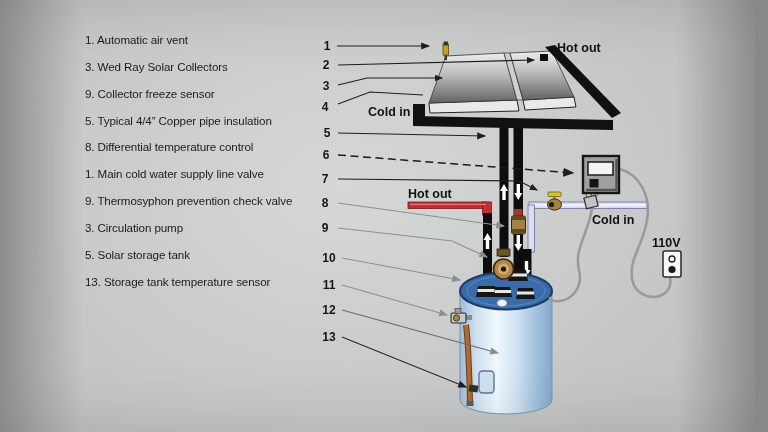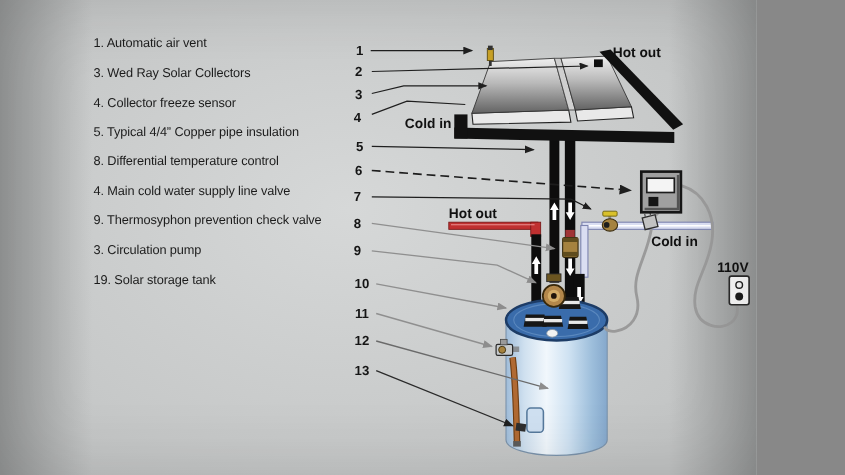--- a/index.html
+++ b/index.html
@@ -1,17 +1,17 @@
 <!DOCTYPE html>
 <html><head>
 <meta charset="utf-8">
 <style>
   html,body{margin:0;padding:0;background:#888;}
   .stage{
-    position:relative;width:688px;height:432px;overflow:hidden;
+    position:relative;width:756px;height:432px;overflow:hidden;
     background:
       radial-gradient(ellipse 420px 300px at 46% 44%, #d6d8d8 0%, #cbcdcd 55%, #c2c4c4 100%);
     font-family:"Liberation Sans", sans-serif;
   }
   .edge{position:absolute;top:0;height:432px;pointer-events:none;}
   .edge.left{left:0;width:84px;background:linear-gradient(to right,#979999 0%,#a8aaaa 40%,rgba(194,196,196,0) 100%);}
   .edge.right{right:0;width:80px;background:linear-gradient(to left,#969898 0%,#a9abab 45%,rgba(194,196,196,0) 100%);}
   .vignette{position:absolute;inset:0;box-shadow:inset 0 0 70px rgba(0,0,0,.14);pointer-events:none;}
   .legend{position:absolute;left:85px;top:33px;width:235px;}
   .legend-item{
@@ -25,27 +25,28 @@
 </head>
 <body>
 
 <div class="stage">
   <div class="edge left"></div>
   <div class="edge right"></div>
 
   <div class="legend">
     <div class="legend-item">1. Automatic air vent</div>
     <div class="legend-item">3. Wed Ray Solar Collectors</div>
-    <div class="legend-item">4. Collector freeze sensor</div>
+    <div class="legend-item">9. Collector freeze sensor</div>
     <div class="legend-item">5. Typical 4/4” Copper pipe insulation</div>
     <div class="legend-item">8. Differential temperature control</div>
-    <div class="legend-item">4. Main cold water supply line valve</div>
+    <div class="legend-item">1. Main cold water supply line valve</div>
     <div class="legend-item">9. Thermosyphon prevention check valve</div>
     <div class="legend-item">3. Circulation pump</div>
-    <div class="legend-item">19. Solar storage tank</div>
+    <div class="legend-item">5. Solar storage tank</div>
+    <div class="legend-item">13. Storage tank temperature sensor</div>
   </div>
 
   <svg width="768" height="432" viewBox="0 0 768 432" style="position:absolute;inset:0;">
     <defs>
       <linearGradient id="pg" x1="0" y1="0" x2="0" y2="1">
         <stop offset="0" stop-color="#f0f0f0"></stop>
           <stop offset="0.45" stop-color="#b9b9b9"></stop>
           <stop offset="1" stop-color="#636363"></stop>
       </linearGradient>
       <linearGradient id="tb" x1="0" y1="0" x2="1" y2="0">

